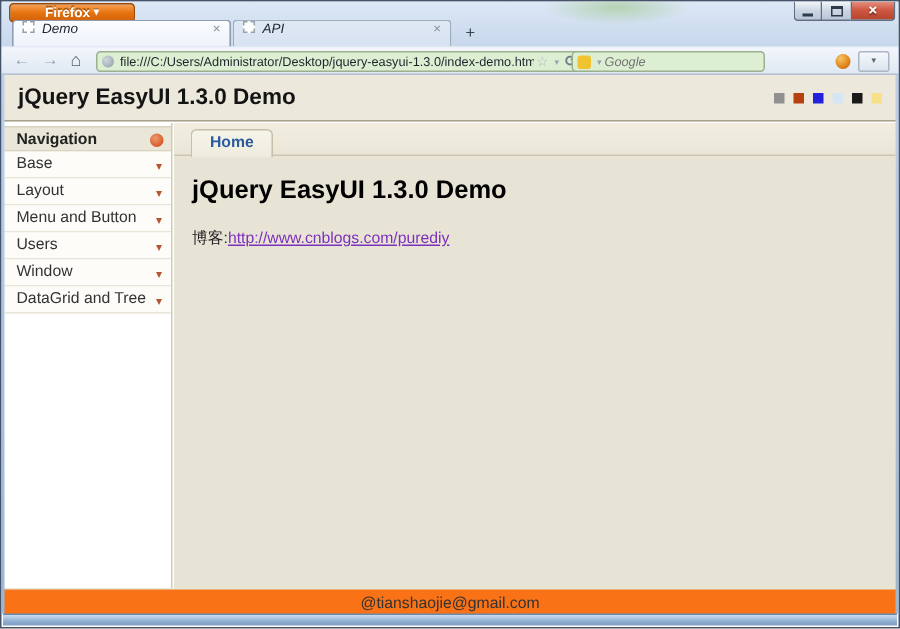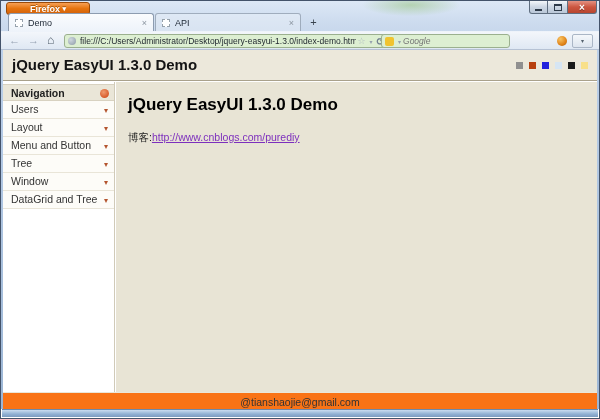--- a/index.html
+++ b/index.html
@@ -35,22 +35,22 @@
     display:flex; align-items:center; justify-content:center;
   }
   .win-btn.min{ width:19px; border-radius:0 0 0 3px; }
   .win-btn.max{ width:19px; border-left:none; border-right:none; }
   .win-btn.close{ width:30px; border-radius:0 0 3px 0;
     background:linear-gradient(#e49181,#cc5640 50%,#b8452f);
     color:#fff; font-size:10px; font-weight:bold; text-shadow:0 1px 1px rgba(0,0,0,.4); }
   .glyph-min{ width:7px; height:2px; background:#2e3a49; margin-top:5px; }
   .glyph-max{ width:8px; height:7px; border:1px solid #2e3a49; border-top:2px solid #2e3a49; background:transparent; }
   .tab{
-    position:absolute; top:12px; height:18px; display:flex; align-items:center;
-    padding:0 6px; font-size:9px; color:#1c2633;
+    position:absolute; top:12px; height:18px; display:flex; 
+    padding:0 6px; font-size:9px; color:#1c2633;font-style:italic;
   }
   .tab.active{
     background:linear-gradient(#fafcfe,#eef3fa);
     border:1px solid #8d9cb0; border-bottom:none; border-radius:3px 3px 0 0; z-index:2;
   }
   .tab.inactive{
     background:rgba(246,249,252,0.35);
     border:1px solid rgba(110,125,145,0.55); border-bottom:none; border-radius:3px 3px 0 0;
   }
   .tab .favicon{ width:8px; height:8px; border:1px dashed #97a2ac; margin-right:5px; background:#fff; }
@@ -206,46 +206,49 @@
   </div>
 
   <div class="body-wrap">
 
     <div class="sidebar">
       <div class="nav-header">
         <span>Navigation</span>
         <span class="nav-tool"></span>
       </div>
       <div class="nav-item">
+        <span>Base</span>
+        <span class="acc-arrow">▾</span>
+      </div>
+      <div class="nav-item">
+        <span>Layout</span>
+        <span class="acc-arrow">▾</span>
+      </div>
+      <div class="nav-item">
+        <span>Menu and Button</span>
+        <span class="acc-arrow">▾</span>
+      </div>
+      <div class="nav-item">
         <span>Users</span>
         <span class="acc-arrow">▾</span>
       </div>
       <div class="nav-item">
-        <span>Layout</span>
-        <span class="acc-arrow">▾</span>
-      </div>
-      <div class="nav-item">
-        <span>Menu and Button</span>
-        <span class="acc-arrow">▾</span>
-      </div>
-      <div class="nav-item">
-        <span>Tree</span>
-        <span class="acc-arrow">▾</span>
-      </div>
-      <div class="nav-item">
         <span>Window</span>
         <span class="acc-arrow">▾</span>
       </div>
       <div class="nav-item">
         <span>DataGrid and Tree</span>
         <span class="acc-arrow">▾</span>
       </div>
     </div>
 
     <div class="content">
+      <div class="tabstrip">
+        <div class="home-tab">Home</div>
+      </div>
       <div class="content-body">
         <div class="content-heading">jQuery EasyUI 1.3.0 Demo</div>
         <div class="content-line">
           <span>博客:</span><a href="#">http://www.cnblogs.com/purediy</a>
         </div>
       </div>
     </div>
   </div>
 
   <div class="footer">

